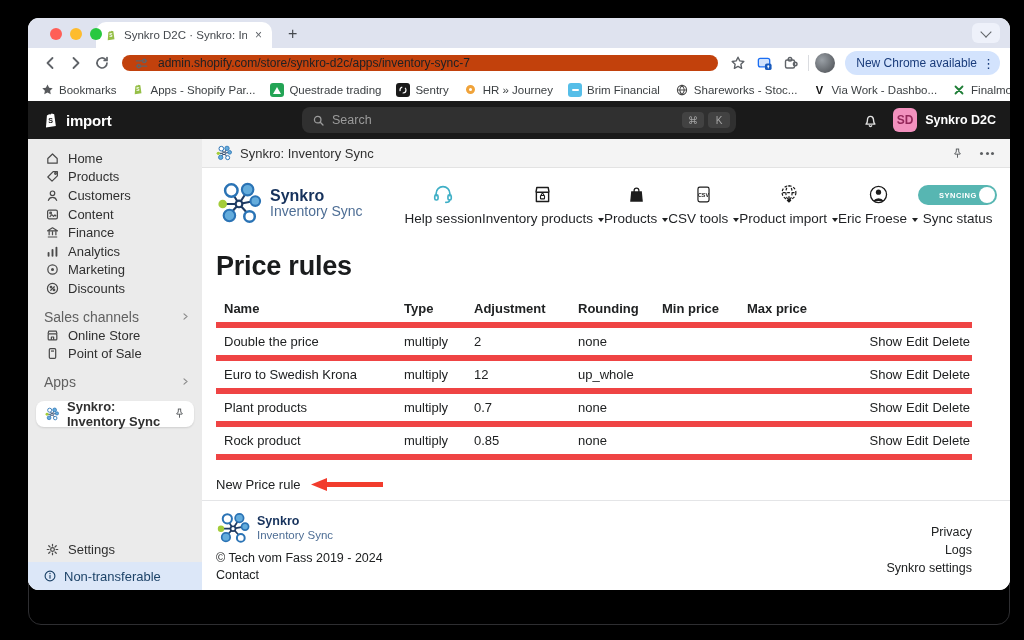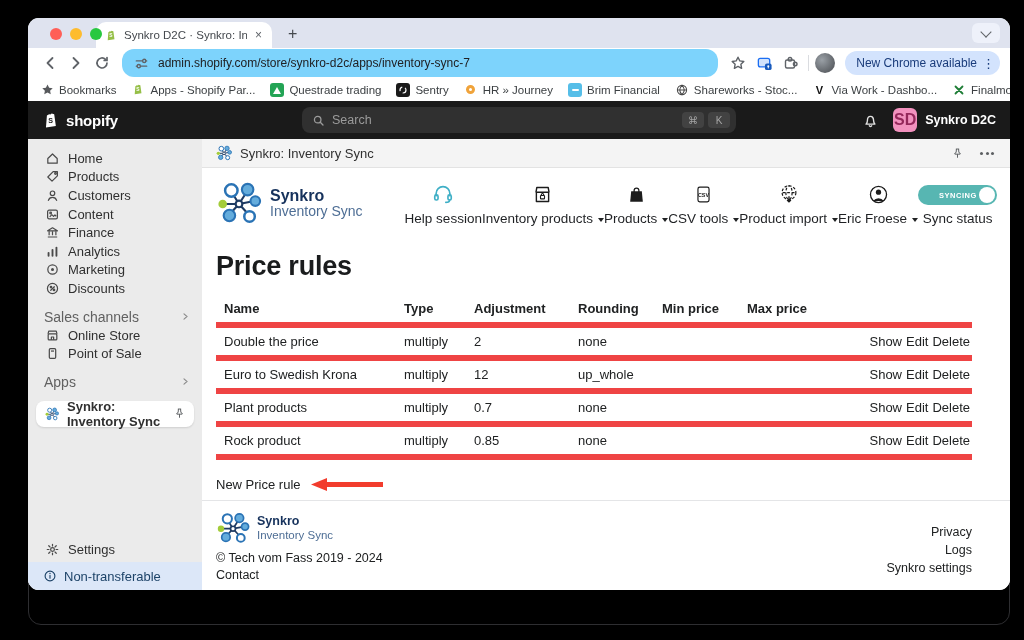--- a/index.html
+++ b/index.html
@@ -16,21 +16,21 @@
   .tab{margin-left:68px;width:160px;height:26px;background:#fff;border-radius:10px 10px 0 0;display:flex;align-items:center;padding:0 8px;gap:6px}
   .tab-title{font-size:11.5px;color:#45494e;white-space:nowrap;overflow:hidden;flex:1}
   .tab-close{color:#5f6368;font-size:12px;line-height:1;padding:0 2px}
   .newtab{margin:0 0 4px 10px;font-size:16px;color:#45494e;line-height:1;padding:2px 6px}
   .tabsearch{position:absolute;right:10px;top:5px;width:28px;height:20px;border-radius:6px;background:#EEF1FA;display:flex;align-items:center;justify-content:center}
   .chev-down{width:7px;height:7px;border-right:1.6px solid #5f6368;border-bottom:1.6px solid #5f6368;transform:rotate(45deg);margin-top:-3px}
 
   
   .toolbar{height:30px;background:#fff;display:flex;align-items:center;padding:0 10px;gap:2px;flex:0 0 auto}
   .navbtn{width:24px;height:24px;display:flex;align-items:center;justify-content:center;color:#5f6368;flex:0 0 auto}
-  .urlbar{flex:1;height:28px;background:#7dd3fc;border-radius:12px;display:flex;align-items:center;padding:0 12px;gap:9px;margin:0 6px;min-width:0}
+  .urlbar{flex:1;height:16px;background:#c2410c;border-radius:12px;display:flex;align-items:center;padding:0 12px;gap:9px;margin:0 6px;min-width:0}
   .url{font-size:12px;color:#202124;white-space:nowrap;overflow:hidden}
   .tool-sep{width:1px;height:16px;background:#dadce0;margin:0 4px}
   .avatar-chrome{width:20px;height:20px;border-radius:50%;background:radial-gradient(circle at 35% 35%,#9aa0a6,#5f6368 70%)}
   .update-pill{height:24px;background:#D3E3FD;border-radius:12px;display:flex;align-items:center;padding:0 5px 0 11px;font-size:12px;color:#1A3C7B;gap:5px;margin-left:8px;white-space:nowrap}
   .dots3{font-size:13px;color:#1A3C7B}
 
   
   .bookmarks{height:23px;background:#fff;display:flex;align-items:center;padding:0 12px;gap:15px;font-size:11.5px;color:#3c4043;flex:0 0 auto;white-space:nowrap;overflow:hidden}
   .bm{display:flex;align-items:center;gap:5px;flex:0 0 auto}
   .fav{width:14px;height:14px;border-radius:3px;display:flex;align-items:center;justify-content:center;flex:0 0 auto}
@@ -38,21 +38,21 @@
 
   
   .shoptop{height:38px;background:#1A1A1A;display:flex;align-items:center;padding:0 14px;flex:0 0 auto;position:relative}
   .shoplogo{display:flex;align-items:center;gap:5px}
   .shoplogo-word{color:#fff;font-size:15px;font-weight:700;letter-spacing:-.2px}
   .s-search{position:absolute;left:50%;transform:translateX(-50%);width:418px;height:26px;background:#303030;border-radius:8px;display:flex;align-items:center;padding:0 6px 0 10px;gap:7px;color:#9b9b9b;font-size:12.5px}
   .caps{margin-left:auto;display:flex;gap:4px}
   .cap{min-width:16px;height:16px;background:#424242;border-radius:4px;color:#a5a5a5;font-size:10px;display:flex;align-items:center;justify-content:center;padding:0 3px}
   .s-right{margin-left:auto;display:flex;align-items:center;gap:14px}
   .store-chip{display:flex;align-items:center;gap:8px}
-  .avatar-sd{width:24px;height:24px;border-radius:6px;background:#F291BE;color:#94275A;font-size:16px;font-weight:700;display:flex;align-items:center;justify-content:center}
+  .avatar-sd{width:24px;height:24px;border-radius:6px;background:#F291BE;color:#94275A;font-size:12px;font-weight:700;display:flex;align-items:center;justify-content:center}
   .store-name{color:#fff;font-size:12.5px;font-weight:700}
 
   
   .content{flex:1;display:flex;min-height:0}
   .sidebar{width:174px;background:#EBEBEB;display:flex;flex-direction:column;padding-top:10px;font-size:13px;color:#303030;flex:0 0 auto}
   .side-item{height:18.6px;display:flex;align-items:center;gap:8px;padding:0 10px 0 16px}
   .sicon{width:16px;height:16px;display:flex;align-items:center;justify-content:center;color:#4a4a4a;flex:0 0 auto}
   .badge{margin-left:auto;background:#DBDBDB;border-radius:8px;font-size:10.5px;padding:0 6px;height:15px;line-height:15px;color:#4a4a4a}
   .side-head{height:18px;margin-top:10px;display:flex;align-items:center;padding:0 12px 0 16px;font-size:14px;color:#616161}
   .side-head .hchev{margin-left:auto;color:#8a8a8a}
@@ -254,21 +254,21 @@
     <span class="bm-sep"></span>
 
   </div>
 
   <div class="shoptop">
     <div class="shoplogo">
       <svg width="19" height="19" viewBox="0 0 24 24">
           <path d="M6.2 5.8 9 4l1.6.5L12.2 3l3.2 1.1L17.5 19 5 20.8z" fill="#fff"></path>
           <text x="11" y="15" text-anchor="middle" font-size="9" font-weight="bold" fill="#1a1a1a" font-family="Liberation Sans, sans-serif">S</text>
         </svg>
-      <span class="shoplogo-word">shopify</span>
+      <span class="shoplogo-word">import</span>
     </div>
     <div class="s-search">
       <span>
           <svg width="13" height="13" viewBox="0 0 16 16" fill="none" stroke="#9b9b9b" stroke-width="1.6" stroke-linecap="round">
             <circle cx="7" cy="7" r="4"></circle>
             <path d="M10.2 10.2 13.5 13.5"></path>
           </svg>
         </span>
       <span>Search</span>
       <span class="caps">

